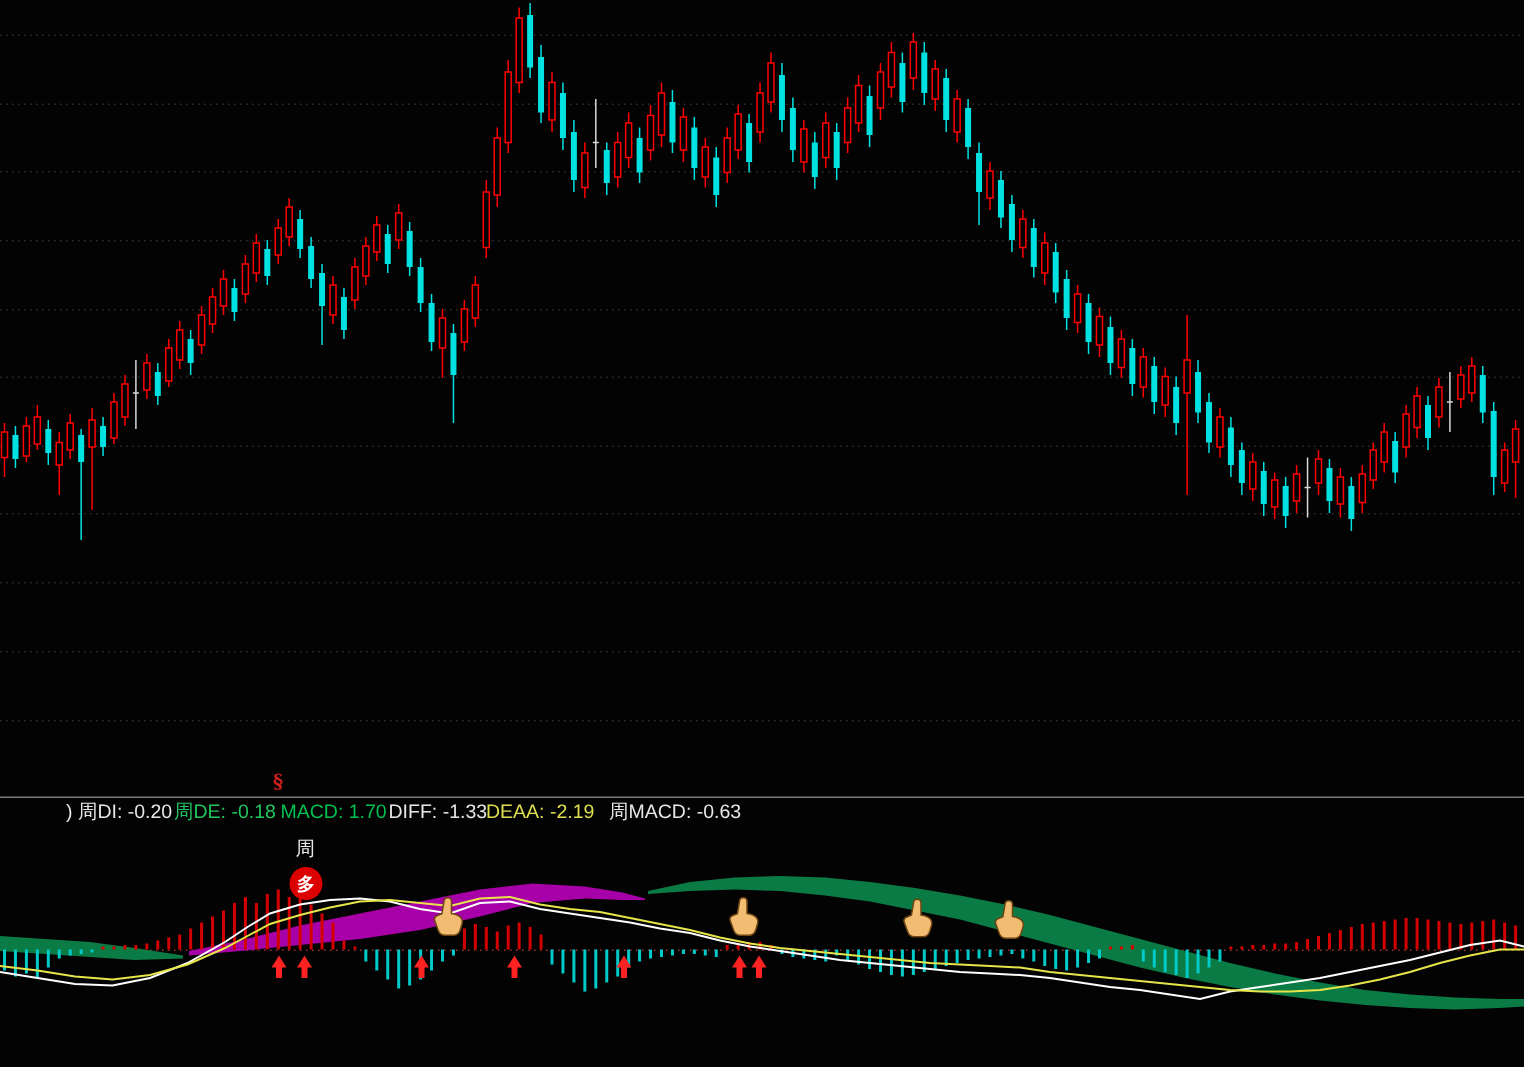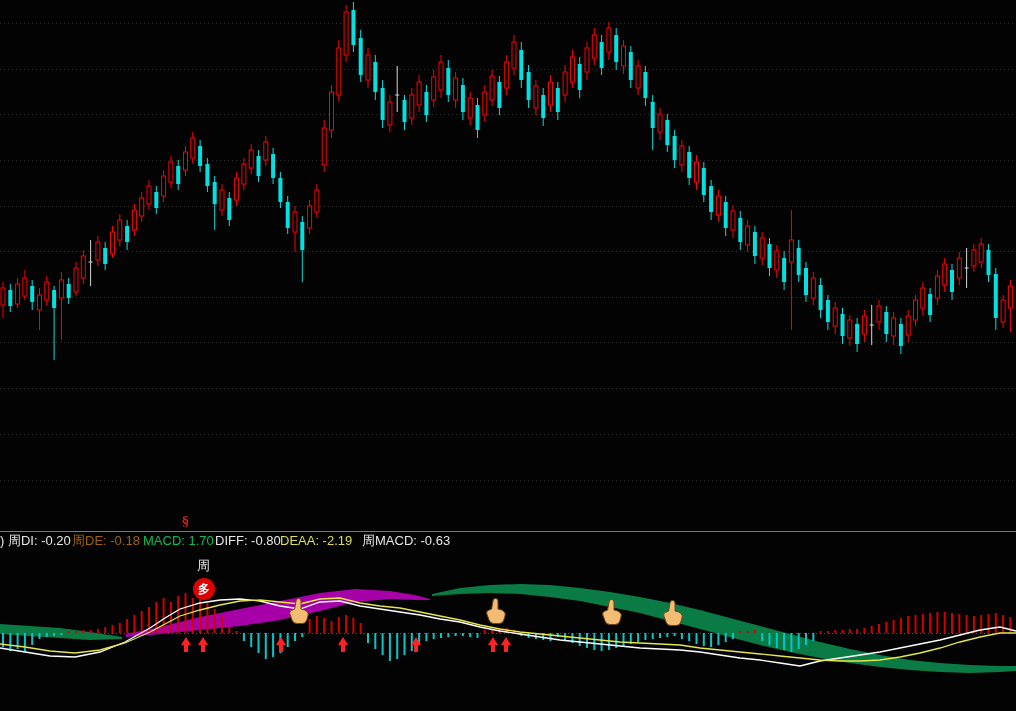--- a/index.html
+++ b/index.html
@@ -1,21 +1,21 @@
 <!DOCTYPE html>
 <html><head>
 <meta charset="utf-8">
 <style>
   html,body{margin:0;padding:0;background:#000;}
   .stage{position:relative;width:1016px;height:711px;background:#030303;overflow:hidden;
          font-family:"Liberation Sans",sans-serif;}
   svg.chart{position:absolute;left:0;top:0;}
   .indicator-row{position:absolute;left:0;top:533px;width:1016px;height:18px;
                  font-size:13px;line-height:16px;white-space:nowrap;}
-  .indicator-row span{position:absolute;top:0;}
+  .indicator-row span{position:absolute;top:0;padding-left:44px;}
   .ov{position:absolute;font-size:13px;}
   .badge{position:absolute;width:22px;height:22px;border-radius:50%;
          display:flex;align-items:center;justify-content:center;
          font-size:12px;font-weight:bold;color:#fff;}
 </style>
 </head>
 <body>
 
 <div class="stage">
 
@@ -463,23 +463,23 @@
       <path d="M 493 637 l -5 8 h 3 v 7 h 4 v -7 h 3 z" fill="#ff2222"></path>
       <path d="M 506 637 l -5 8 h 3 v 7 h 4 v -7 h 3 z" fill="#ff2222"></path>
       <path transform="translate(298,612)" d="M -2 -11 q 0 -2.5 2.5 -2.5 q 2.5 0 2.5 2.5 L 3 -3 q 4 0.5 6 2.5 q 1.8 1.8 1 4.5 l -1.2 4 q -1 3.5 -4.6 3.5 l -5.4 0 q -3.4 0 -4.6 -3.2 l -2.4 -6.4 q -0.8 -2.6 1.8 -3.6 l 3 -1.2 z" fill="#f2bd72" stroke="#6d4512" stroke-width="1"></path>
       <path transform="translate(495,612)" d="M -2 -11 q 0 -2.5 2.5 -2.5 q 2.5 0 2.5 2.5 L 3 -3 q 4 0.5 6 2.5 q 1.8 1.8 1 4.5 l -1.2 4 q -1 3.5 -4.6 3.5 l -5.4 0 q -3.4 0 -4.6 -3.2 l -2.4 -6.4 q -0.8 -2.6 1.8 -3.6 l 3 -1.2 z" fill="#f2bd72" stroke="#6d4512" stroke-width="1"></path>
       <path transform="translate(611,613)" d="M -2 -11 q 0 -2.5 2.5 -2.5 q 2.5 0 2.5 2.5 L 3 -3 q 4 0.5 6 2.5 q 1.8 1.8 1 4.5 l -1.2 4 q -1 3.5 -4.6 3.5 l -5.4 0 q -3.4 0 -4.6 -3.2 l -2.4 -6.4 q -0.8 -2.6 1.8 -3.6 l 3 -1.2 z" fill="#f2bd72" stroke="#6d4512" stroke-width="1"></path>
       <path transform="translate(672,614)" d="M -2 -11 q 0 -2.5 2.5 -2.5 q 2.5 0 2.5 2.5 L 3 -3 q 4 0.5 6 2.5 q 1.8 1.8 1 4.5 l -1.2 4 q -1 3.5 -4.6 3.5 l -5.4 0 q -3.4 0 -4.6 -3.2 l -2.4 -6.4 q -0.8 -2.6 1.8 -3.6 l 3 -1.2 z" fill="#f2bd72" stroke="#6d4512" stroke-width="1"></path>
     </svg>
 
   <div class="indicator-row">
     <span style="color: rgb(230, 230, 230); left: 0px;">) 周DI: -0.20</span>
-    <span style="color: #a16207; left: 72px;">周DE: -0.18</span>
+    <span style="color: #22c55e; left: 72px;">周DE: -0.18</span>
     <span style="color: rgb(0, 192, 80); left: 143px;">MACD: 1.70</span>
-    <span style="color: rgb(230, 230, 230); left: 215px;">DIFF: -0.80</span>
+    <span style="color: rgb(230, 230, 230); left: 215px;">DIFF: -1.33</span>
     <span style="color: rgb(222, 222, 78); left: 280px;">DEAA: -2.19</span>
     <span style="color: rgb(230, 230, 230); left: 362px;">周MACD: -0.63</span>
   </div>
 
   <span class="ov" style="font-weight: bold; font-family: &quot;DejaVu Serif&quot;, serif; left: 182px; top: 514px; color: rgb(204, 32, 32);">§</span>
 
   <span class="ov" style="color: rgb(232, 232, 232); left: 197px; top: 557px;">周</span>
 
   <div class="badge" style="left: 193px; top: 578px; background: rgb(221, 0, 0);">
     <span>多</span>

